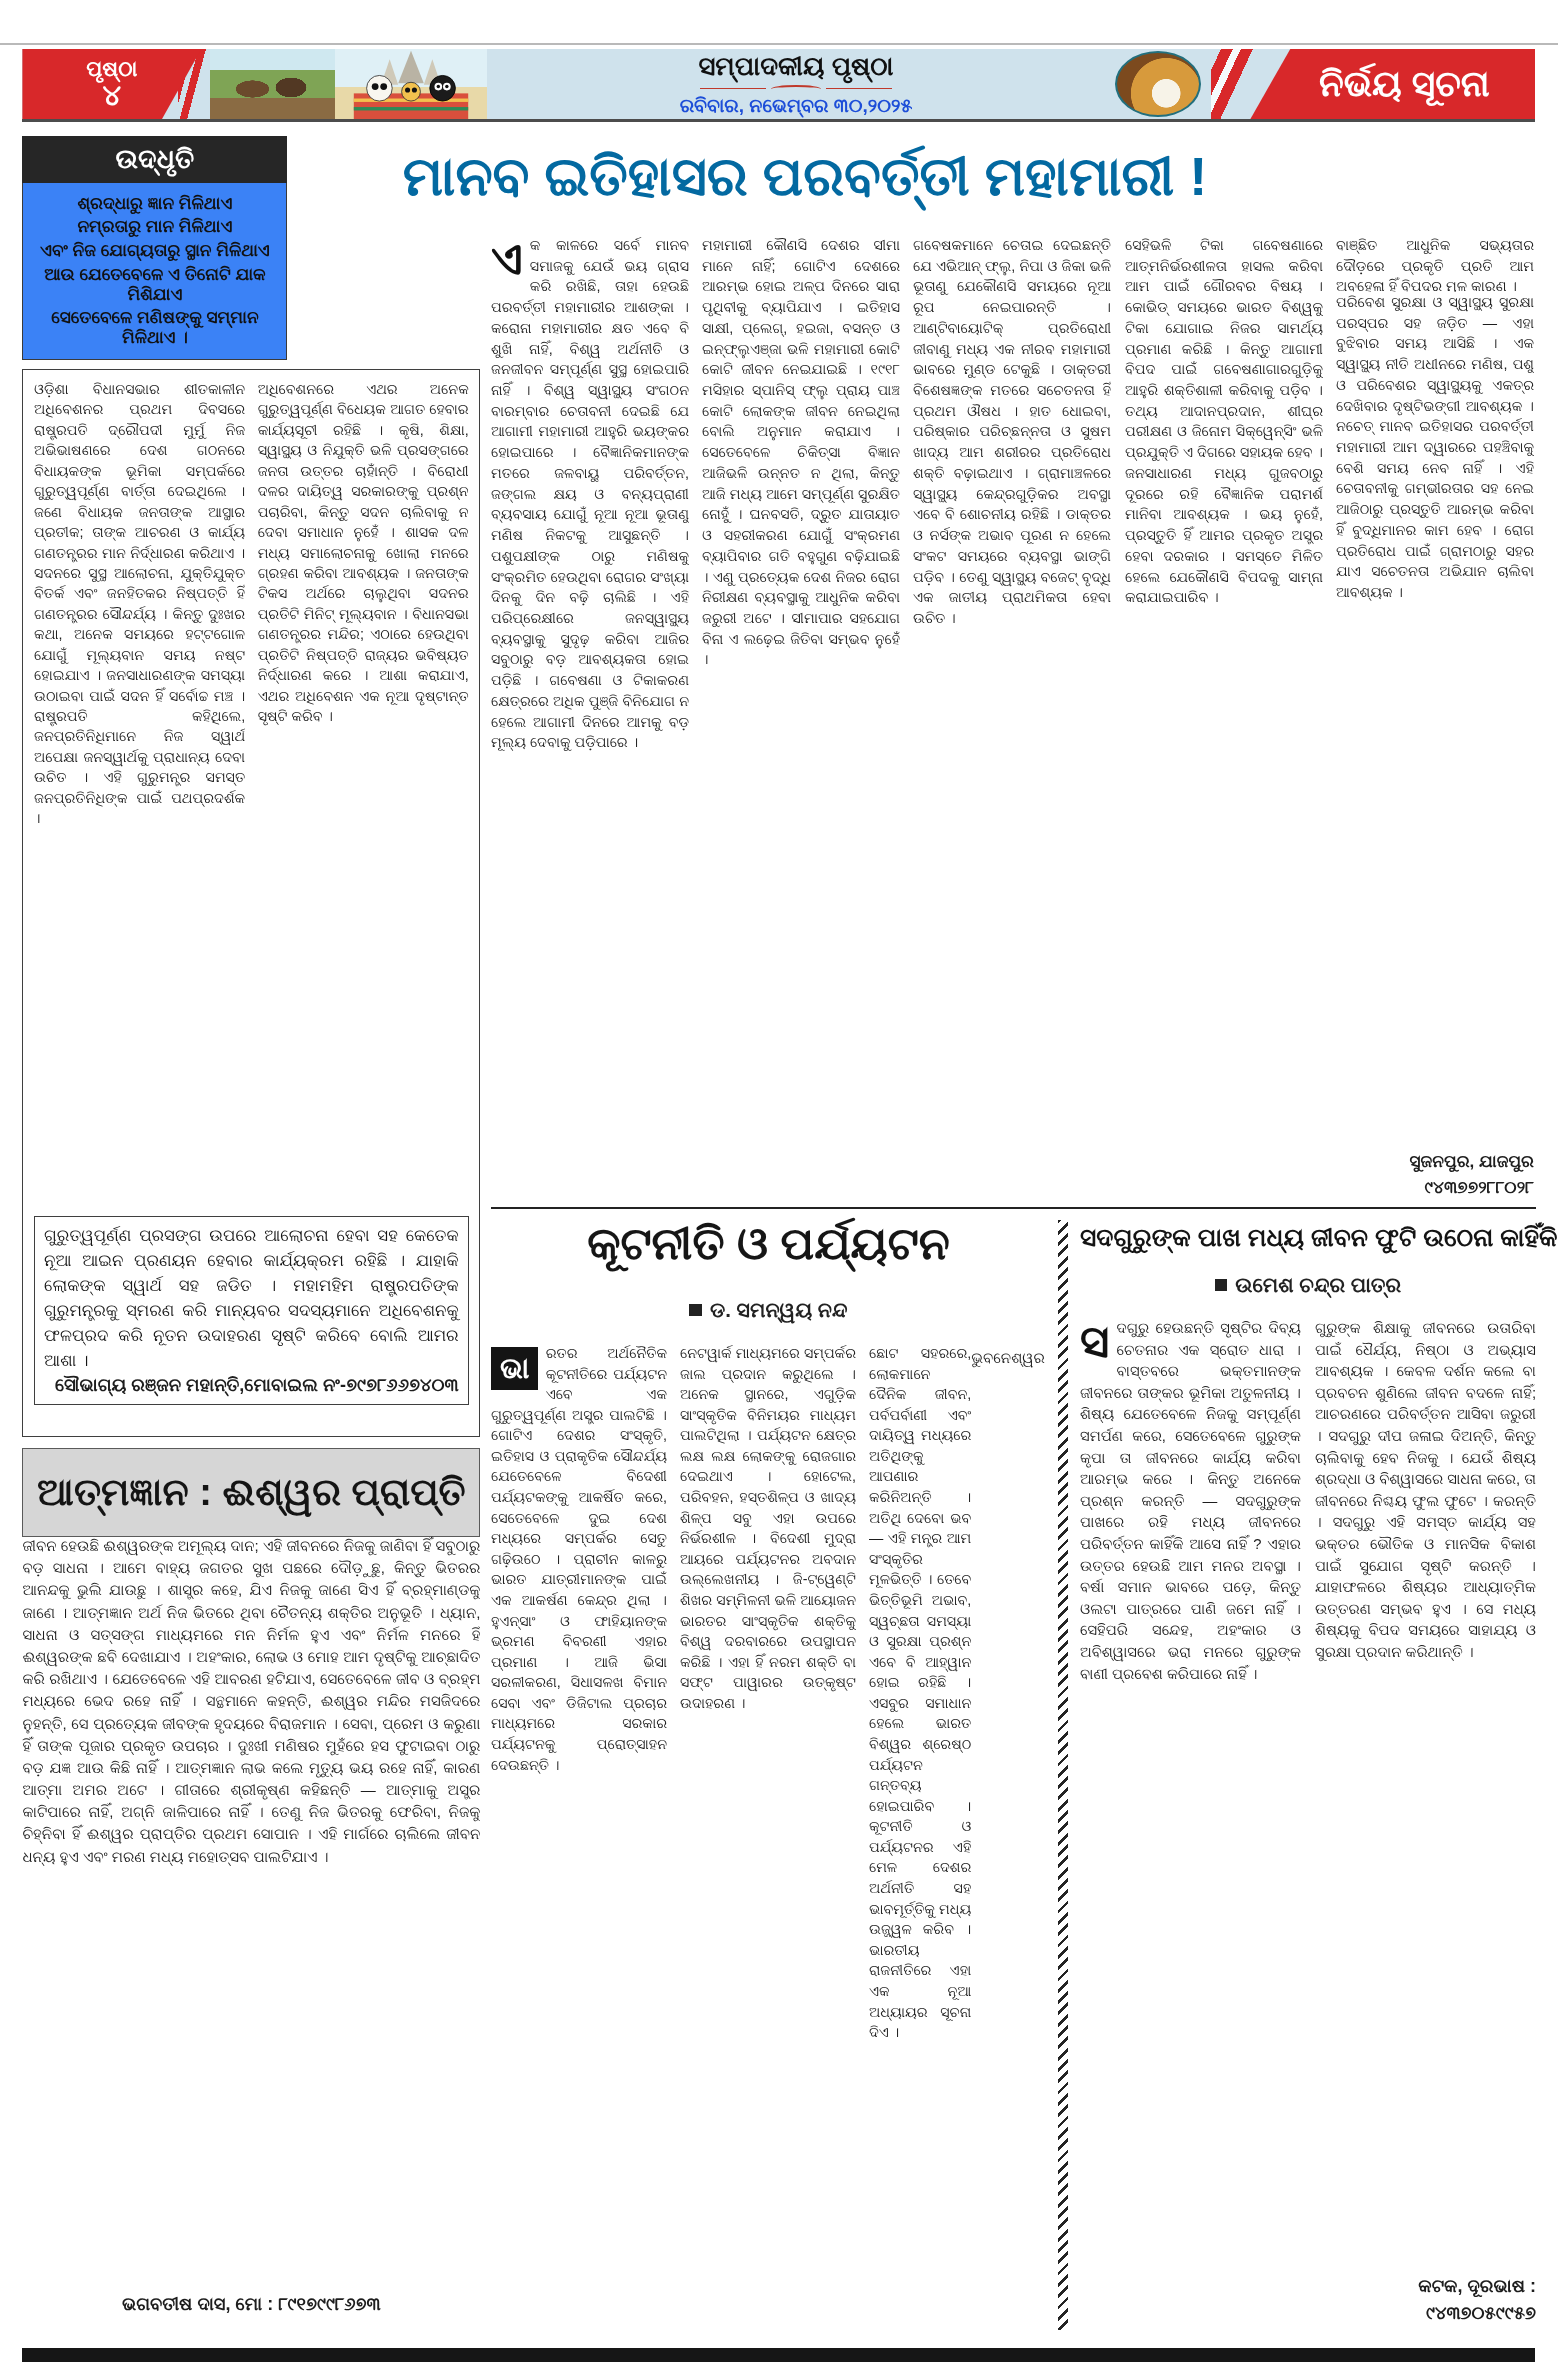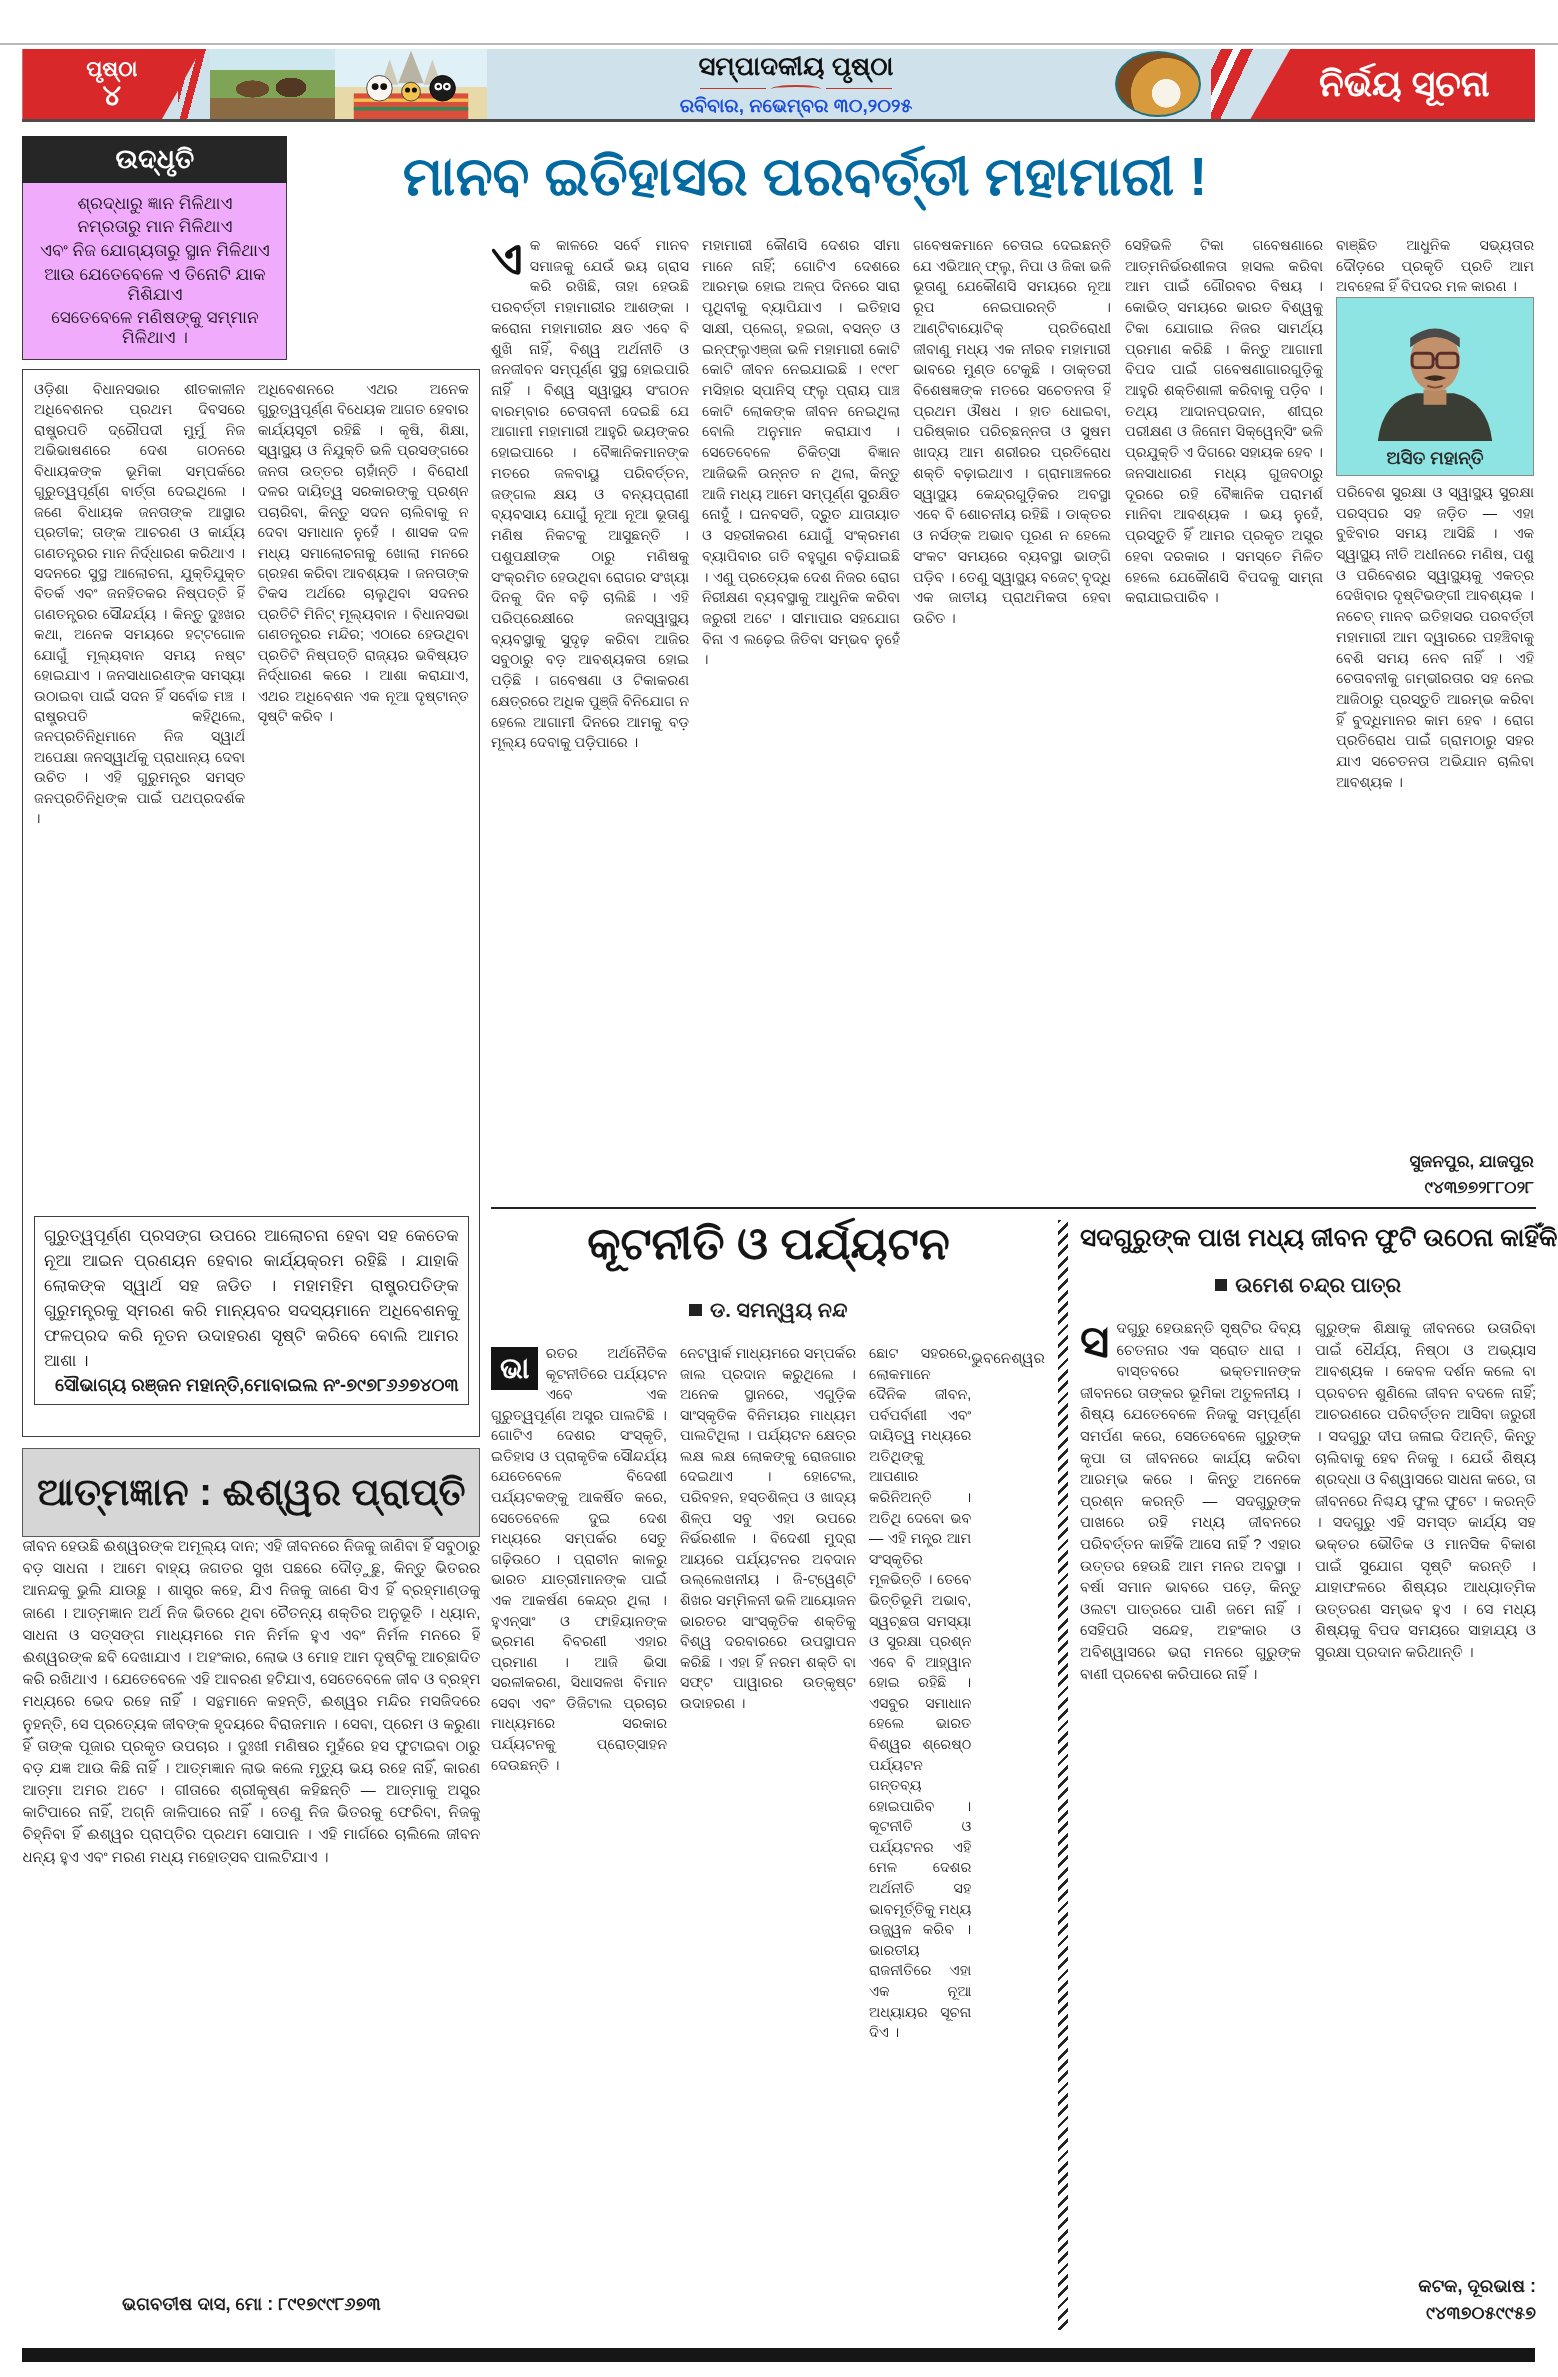--- a/index.html
+++ b/index.html
@@ -48,23 +48,23 @@
       display:flex; align-items:center; justify-content:center; z-index:1; }
   .seg-brand .txt { font-size:36px; font-weight:bold; color:#fff; padding-left:23px; }
 
   
   .seg-deity svg { width:100%; height:100%; display:block; }
 
   
   .quote-box { position:absolute; left:22.4px; top:136px; width:265px; height:224px; }
   .quote-head { height:47px; background:#262626; color:#fff; display:flex; align-items:center; justify-content:center;
                 font-size:27px; font-weight:bold; border:1.8px solid #262626; }
-  .quote-body { height:177px; background:#f0abfc; border:1.8px solid #3a3a3a; border-top:none;
+  .quote-body { height:177px; background:#3b82f6; border:1.8px solid #3a3a3a; border-top:none;
                 display:flex; flex-direction:column; justify-content:center; gap:3.6px;
-                text-align:center; font-size:17px; font-weight:400; color:#111; padding:5.4px 7.2px; }
+                text-align:center; font-size:17px; font-weight:700; color:#111; padding:5.4px 7.2px; }
 
   
   .main-headline { position:absolute; left:300px; top:141px; width:1010px; height:79px;
       font-size:54px; font-weight:800; color:#0369a1; text-align:center; line-height:1.3; white-space:nowrap; }
   .mcol { position:absolute; top:235px; height:965px; width:198px; overflow:hidden;
           font-size:14.3px; line-height:1.45; text-align:justify; color:#1e1e1e; }
   .mcol.c1 { left:491px; } .mcol.c2 { left:702px; } .mcol.c3 { left:913px; }
   .mcol.c4 { left:1125px; } .mcol.c5 { left:1336px; display:flex; flex-direction:column; }
   .dropcap { float:left; font-size:45px; font-weight:bold; line-height:0.9; padding:3.6px 7.2px 0 0; color:#111; }
   .c5-top { height:57px; overflow:hidden; }
@@ -197,35 +197,20 @@
   <div class="main-headline">ମାନବ ଇତିହାସର ପରବର୍ତ୍ତୀ ମହାମାରୀ !</div>
 
   <div class="mcol c1">
     <span class="dropcap">ଏ</span><span>କ କାଳରେ ସର୍ବେ ମାନବ ସମାଜକୁ ଯେଉଁ ଭୟ ଗ୍ରାସ କରି ରଖିଛି, ତାହା ହେଉଛି ପରବର୍ତ୍ତୀ ମହାମାରୀର ଆଶଙ୍କା । କରୋନା ମହାମାରୀର କ୍ଷତ ଏବେ ବି ଶୁଖି ନାହିଁ, ବିଶ୍ୱ ଅର୍ଥନୀତି ଓ ଜନଜୀବନ ସମ୍ପୂର୍ଣ୍ଣ ସୁସ୍ଥ ହୋଇପାରି ନାହିଁ । ବିଶ୍ୱ ସ୍ୱାସ୍ଥ୍ୟ ସଂଗଠନ ବାରମ୍ବାର ଚେତାବନୀ ଦେଇଛି ଯେ ଆଗାମୀ ମହାମାରୀ ଆହୁରି ଭୟଙ୍କର ହୋଇପାରେ । ବୈଜ୍ଞାନିକମାନଙ୍କ ମତରେ ଜଳବାୟୁ ପରିବର୍ତ୍ତନ, ଜଙ୍ଗଲ କ୍ଷୟ ଓ ବନ୍ୟପ୍ରାଣୀ ବ୍ୟବସାୟ ଯୋଗୁଁ ନୂଆ ନୂଆ ଭୂତାଣୁ ମଣିଷ ନିକଟକୁ ଆସୁଛନ୍ତି । ପଶୁପକ୍ଷୀଙ୍କ ଠାରୁ ମଣିଷକୁ ସଂକ୍ରମିତ ହେଉଥିବା ରୋଗର ସଂଖ୍ୟା ଦିନକୁ ଦିନ ବଢ଼ି ଚାଲିଛି । ଏହି ପରିପ୍ରେକ୍ଷୀରେ ଜନସ୍ୱାସ୍ଥ୍ୟ ବ୍ୟବସ୍ଥାକୁ ସୁଦୃଢ଼ କରିବା ଆଜିର ସବୁଠାରୁ ବଡ଼ ଆବଶ୍ୟକତା ହୋଇ ପଡ଼ିଛି । ଗବେଷଣା ଓ ଟିକାକରଣ କ୍ଷେତ୍ରରେ ଅଧିକ ପୁଞ୍ଜି ବିନିଯୋଗ ନ ହେଲେ ଆଗାମୀ ଦିନରେ ଆମକୁ ବଡ଼ ମୂଲ୍ୟ ଦେବାକୁ ପଡ଼ିପାରେ ।</span>
   </div>
   <div class="mcol c2">ମହାମାରୀ କୌଣସି ଦେଶର ସୀମା ମାନେ ନାହିଁ; ଗୋଟିଏ ଦେଶରେ ଆରମ୍ଭ ହୋଇ ଅଳ୍ପ ଦିନରେ ସାରା ପୃଥିବୀକୁ ବ୍ୟାପିଯାଏ । ଇତିହାସ ସାକ୍ଷୀ, ପ୍ଲେଗ୍, ହଇଜା, ବସନ୍ତ ଓ ଇନ୍‌ଫ୍ଲୁଏଞ୍ଜା ଭଳି ମହାମାରୀ କୋଟି କୋଟି ଜୀବନ ନେଇଯାଇଛି । ୧୯୧୮ ମସିହାର ସ୍ପାନିସ୍ ଫ୍ଲୁ ପ୍ରାୟ ପାଞ୍ଚ କୋଟି ଲୋକଙ୍କ ଜୀବନ ନେଇଥିଲା ବୋଲି ଅନୁମାନ କରାଯାଏ । ସେତେବେଳେ ଚିକିତ୍ସା ବିଜ୍ଞାନ ଆଜିଭଳି ଉନ୍ନତ ନ ଥିଲା, କିନ୍ତୁ ଆଜି ମଧ୍ୟ ଆମେ ସମ୍ପୂର୍ଣ୍ଣ ସୁରକ୍ଷିତ ନୋହୁଁ । ଘନବସତି, ଦ୍ରୁତ ଯାତାୟାତ ଓ ସହରୀକରଣ ଯୋଗୁଁ ସଂକ୍ରମଣ ବ୍ୟାପିବାର ଗତି ବହୁଗୁଣ ବଢ଼ିଯାଇଛି । ଏଣୁ ପ୍ରତ୍ୟେକ ଦେଶ ନିଜର ରୋଗ ନିରୀକ୍ଷଣ ବ୍ୟବସ୍ଥାକୁ ଆଧୁନିକ କରିବା ଜରୁରୀ ଅଟେ । ସୀମାପାର ସହଯୋଗ ବିନା ଏ ଲଢ଼େଇ ଜିତିବା ସମ୍ଭବ ନୁହେଁ ।</div>
   <div class="mcol c3">ଗବେଷକମାନେ ଚେତାଇ ଦେଇଛନ୍ତି ଯେ ଏଭିଆନ୍ ଫ୍ଲୁ, ନିପା ଓ ଜିକା ଭଳି ଭୂତାଣୁ ଯେକୌଣସି ସମୟରେ ନୂଆ ରୂପ ନେଇପାରନ୍ତି । ଆଣ୍ଟିବାୟୋଟିକ୍ ପ୍ରତିରୋଧୀ ଜୀବାଣୁ ମଧ୍ୟ ଏକ ନୀରବ ମହାମାରୀ ଭାବରେ ମୁଣ୍ଡ ଟେକୁଛି । ଡାକ୍ତରୀ ବିଶେଷଜ୍ଞଙ୍କ ମତରେ ସଚେତନତା ହିଁ ପ୍ରଥମ ଔଷଧ । ହାତ ଧୋଇବା, ପରିଷ୍କାର ପରିଚ୍ଛନ୍ନତା ଓ ସୁଷମ ଖାଦ୍ୟ ଆମ ଶରୀରର ପ୍ରତିରୋଧ ଶକ୍ତି ବଢ଼ାଇଥାଏ । ଗ୍ରାମାଞ୍ଚଳରେ ସ୍ୱାସ୍ଥ୍ୟ କେନ୍ଦ୍ରଗୁଡ଼ିକର ଅବସ୍ଥା ଏବେ ବି ଶୋଚନୀୟ ରହିଛି । ଡାକ୍ତର ଓ ନର୍ସଙ୍କ ଅଭାବ ପୂରଣ ନ ହେଲେ ସଂକଟ ସମୟରେ ବ୍ୟବସ୍ଥା ଭାଙ୍ଗି ପଡ଼ିବ । ତେଣୁ ସ୍ୱାସ୍ଥ୍ୟ ବଜେଟ୍ ବୃଦ୍ଧି ଏକ ଜାତୀୟ ପ୍ରାଥମିକତା ହେବା ଉଚିତ ।</div>
   <div class="mcol c4">ସେହିଭଳି ଟିକା ଗବେଷଣାରେ ଆତ୍ମନିର୍ଭରଶୀଳତା ହାସଲ କରିବା ଆମ ପାଇଁ ଗୌରବର ବିଷୟ । କୋଭିଡ୍ ସମୟରେ ଭାରତ ବିଶ୍ୱକୁ ଟିକା ଯୋଗାଇ ନିଜର ସାମର୍ଥ୍ୟ ପ୍ରମାଣ କରିଛି । କିନ୍ତୁ ଆଗାମୀ ବିପଦ ପାଇଁ ଗବେଷଣାଗାରଗୁଡ଼ିକୁ ଆହୁରି ଶକ୍ତିଶାଳୀ କରିବାକୁ ପଡ଼ିବ । ତଥ୍ୟ ଆଦାନପ୍ରଦାନ, ଶୀଘ୍ର ପରୀକ୍ଷଣ ଓ ଜିନୋମ ସିକ୍ୱେନ୍ସିଂ ଭଳି ପ୍ରଯୁକ୍ତି ଏ ଦିଗରେ ସହାୟକ ହେବ । ଜନସାଧାରଣ ମଧ୍ୟ ଗୁଜବଠାରୁ ଦୂରରେ ରହି ବୈଜ୍ଞାନିକ ପରାମର୍ଶ ମାନିବା ଆବଶ୍ୟକ । ଭୟ ନୁହେଁ, ପ୍ରସ୍ତୁତି ହିଁ ଆମର ପ୍ରକୃତ ଅସ୍ତ୍ର ହେବା ଦରକାର । ସମସ୍ତେ ମିଳିତ ହେଲେ ଯେକୌଣସି ବିପଦକୁ ସାମ୍ନା କରାଯାଇପାରିବ ।</div>
   <div class="mcol c5">
     <div class="c5-top">ବାଞ୍ଛିତ ଆଧୁନିକ ସଭ୍ୟତାର ଦୌଡ଼ରେ ପ୍ରକୃତି ପ୍ରତି ଆମ ଅବହେଳା ହିଁ ବିପଦର ମୂଳ କାରଣ ।</div>
-    <div class="figure">
-      <svg viewBox="0 0 180 150">
-        <rect x="0" y="0" width="180" height="150" fill="#8de4e2"></rect>
-        <path d="M30,150 Q35,108 70,100 L110,100 Q145,108 150,150 Z" fill="#3a3d33"></path>
-        <path d="M78,96 L102,96 L102,112 L78,112 Z" fill="#b98a62"></path>
-        <ellipse cx="90" cy="66" rx="26" ry="32" fill="#c2906a"></ellipse>
-        <path d="M64,52 Q90,30 116,52 L116,42 Q90,22 64,42 Z" fill="#4a4a4a"></path>
-        <rect x="66" y="58" width="22" height="15" rx="4" fill="none" stroke="#5a2d2d" stroke-width="3"></rect>
-        <rect x="92" y="58" width="22" height="15" rx="4" fill="none" stroke="#5a2d2d" stroke-width="3"></rect>
-        <line x1="88" y1="64" x2="92" y2="64" stroke="#5a2d2d" stroke-width="3"></line>
-        <path d="M78,84 Q90,78 102,84 Q90,90 78,84 Z" fill="#3b2a1e"></path>
-        <path d="M82,92 Q90,96 98,92" fill="none" stroke="#7a4a30" stroke-width="2"></path>
-      </svg>
-      <div class="fig-cap">ଅସିତ ମହାନ୍ତି</div>
-    </div>
     <div class="c5-rest">ପରିବେଶ ସୁରକ୍ଷା ଓ ସ୍ୱାସ୍ଥ୍ୟ ସୁରକ୍ଷା ପରସ୍ପର ସହ ଜଡ଼ିତ — ଏହା ବୁଝିବାର ସମୟ ଆସିଛି । ଏକ ସ୍ୱାସ୍ଥ୍ୟ ନୀତି ଅଧୀନରେ ମଣିଷ, ପଶୁ ଓ ପରିବେଶର ସ୍ୱାସ୍ଥ୍ୟକୁ ଏକତ୍ର ଦେଖିବାର ଦୃଷ୍ଟିଭଙ୍ଗୀ ଆବଶ୍ୟକ । ନଚେତ୍ ମାନବ ଇତିହାସର ପରବର୍ତ୍ତୀ ମହାମାରୀ ଆମ ଦ୍ୱାରରେ ପହଞ୍ଚିବାକୁ ବେଶି ସମୟ ନେବ ନାହିଁ । ଏହି ଚେତାବନୀକୁ ଗମ୍ଭୀରତାର ସହ ନେଇ ଆଜିଠାରୁ ପ୍ରସ୍ତୁତି ଆରମ୍ଭ କରିବା ହିଁ ବୁଦ୍ଧିମାନର କାମ ହେବ । ରୋଗ ପ୍ରତିରୋଧ ପାଇଁ ଗ୍ରାମଠାରୁ ସହର ଯାଏ ସଚେତନତା ଅଭିଯାନ ଚାଲିବା ଆବଶ୍ୟକ ।</div>
     <div class="msign">
       <div>ସୁଜନପୁର, ଯାଜପୁର</div>
       <div>୯୪୩୭୭୨୮୮୦୨୮</div>
     </div>
   </div>
 
   <div class="main-divider"></div>
 
   <div class="left-article">

